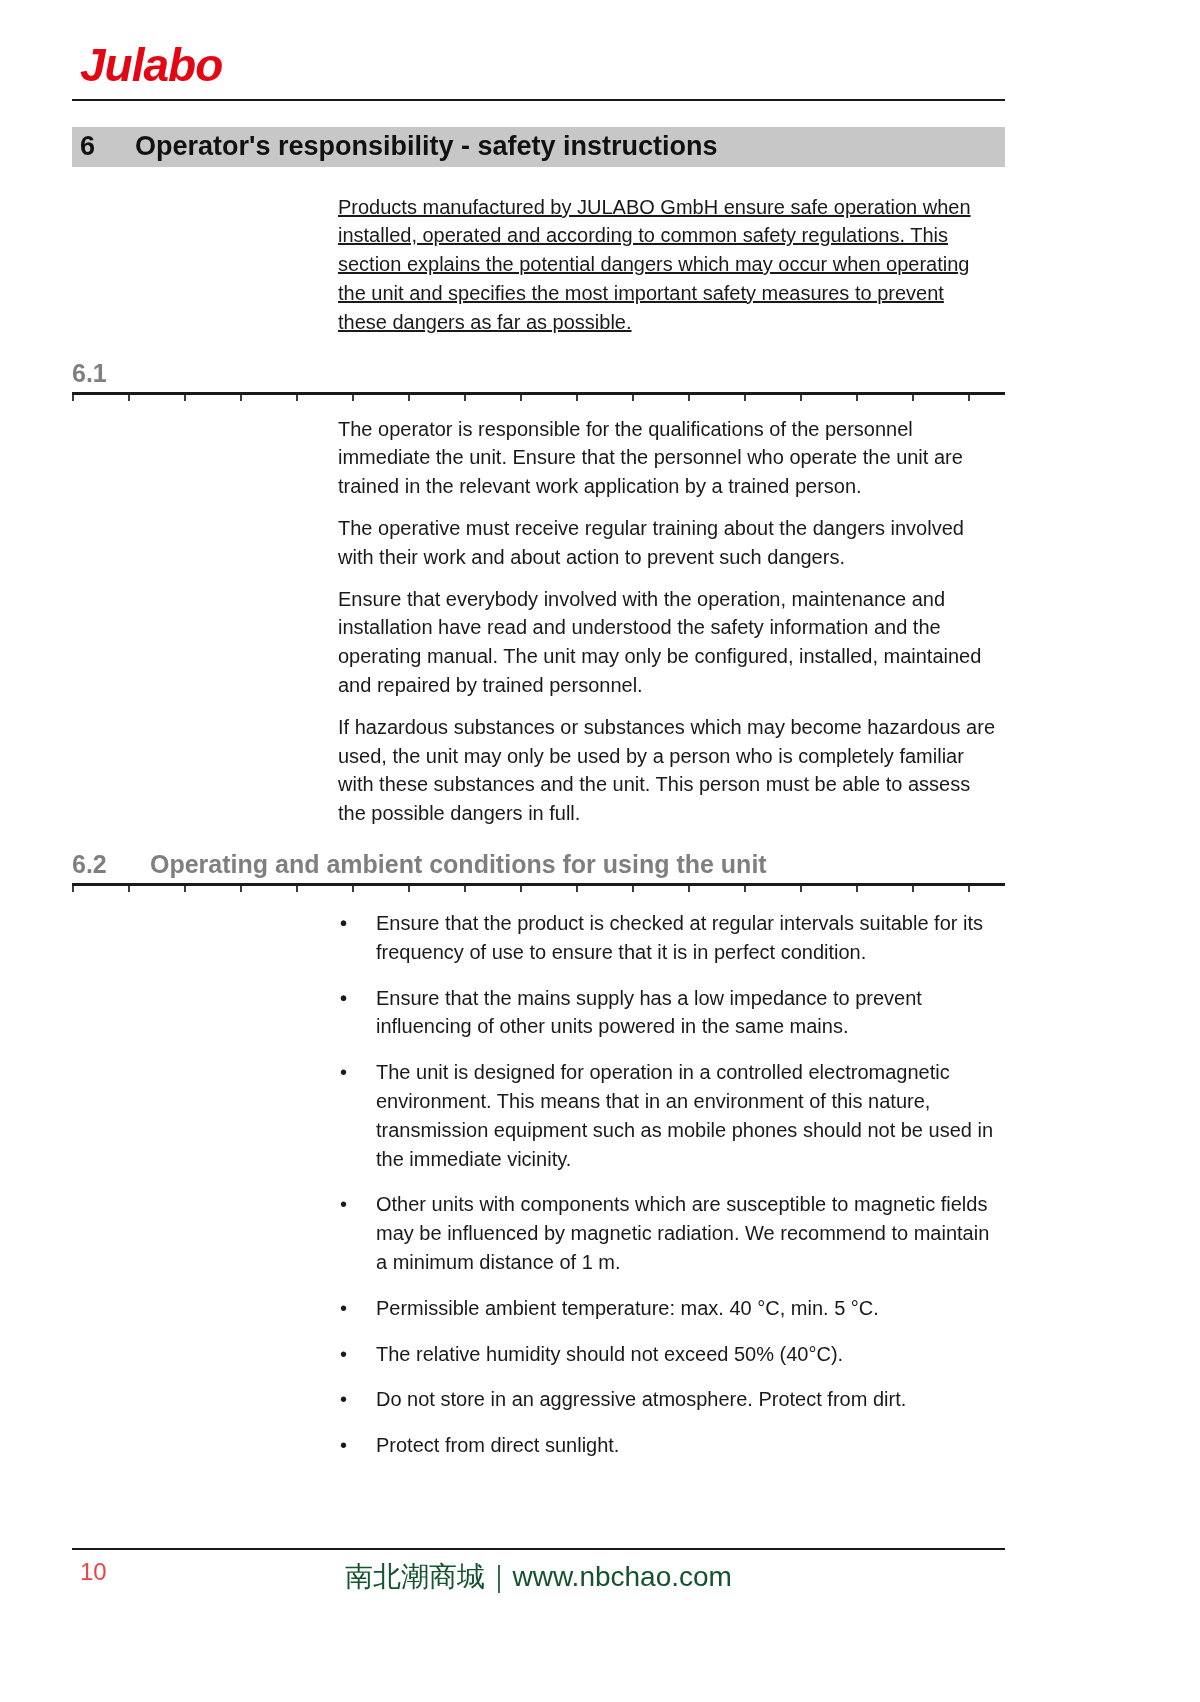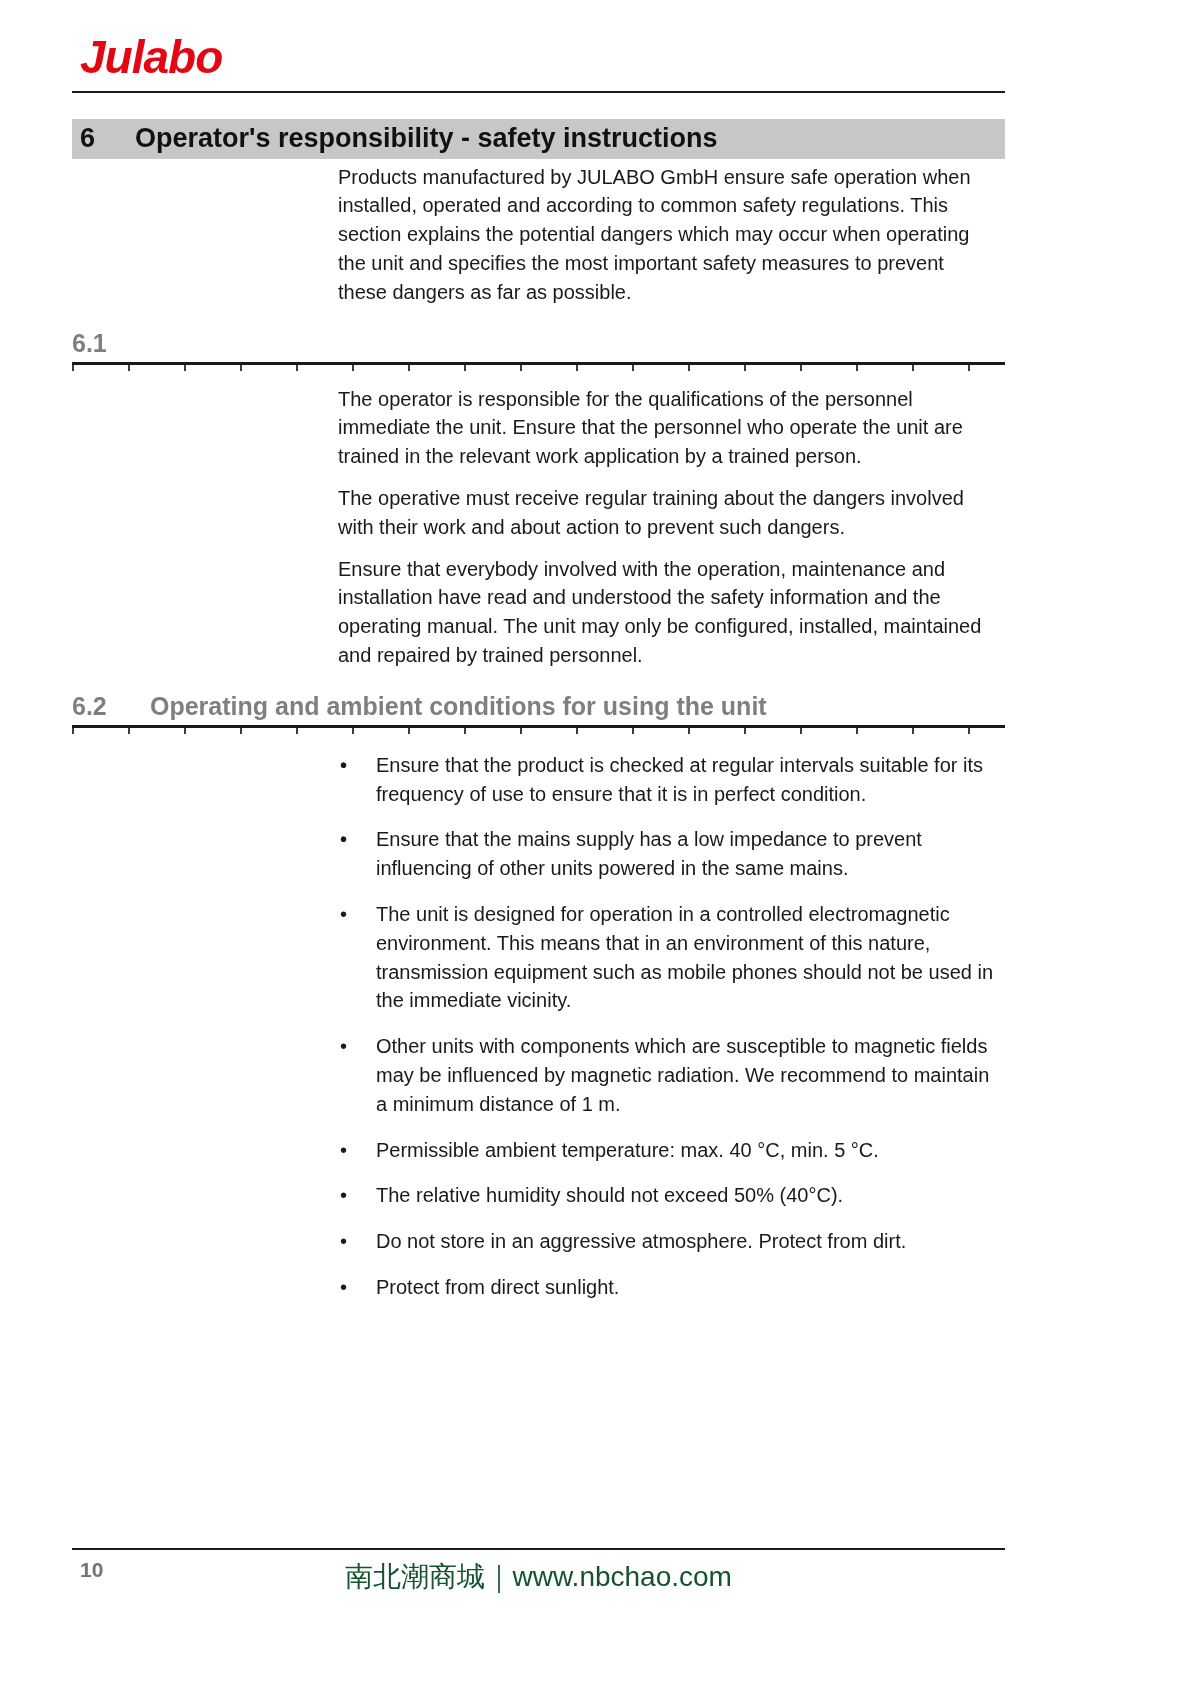--- a/index.html
+++ b/index.html
@@ -17,21 +17,21 @@
     overflow: hidden;
   }
   .content {
     position: absolute;
     left: 72px;
     top: 0;
     width: 933px;
   }
 
   
-  .logo-wrap { padding-top: 32px; }
+  .logo-wrap { padding-top: 40px; }
   .logo {
     color: #e30613;
     font-weight: 800;
     font-style: italic;
     font-size: 46px;
     letter-spacing: -1px;
     line-height: 1.1;
     padding-left: 8px;
   }
   .logo-rule {
@@ -54,21 +54,21 @@
   .chapter-bar .num { width: 63px; padding-left: 8px; }
 
   
   .body-col {
     margin-left: 266px;
     width: 660px;
     font-size: 20px;
     line-height: 1.44;
   }
   .body-col p { margin-bottom: 13px; }
-  .intro { margin-top: 4px; }
+  .intro { margin-top: 26px; text-decoration: underline; }
 
   
   .subhead {
     margin-top: 22px;
     display: flex;
     align-items: center;
     font-weight: bold;
     font-size: 25px;
     color: #7f7f7f;
     padding-bottom: 4px;
@@ -114,23 +114,23 @@
   .footer-rule { height: 2px; background: #1a1a1a; }
   .footer-row {
     position: relative;
     margin-top: 8px;
     height: 32px;
   }
   .page-number {
     position: absolute;
     left: 8px;
     top: 0;
-    font-weight: bold;
-    font-size: 21px;
-    color: #737373;
+    font-weight: normal;
+    font-size: 24px;
+    color: #ef4444;
   }
   .site-credit {
     position: absolute;
     left: 0;
     right: 0;
     text-align: center;
     font-size: 28px;
     color: #14532d;
   }
 </style>
@@ -159,20 +159,21 @@
     </div>
     <div class="tick-rule">
       <div class="bar"></div>
       <div class="ticks"></div>
     </div>
 
     <div class="body-col">
       <p>The operator is responsible for the qualifications of the personnel immediate the unit. Ensure that the personnel who operate the unit are trained in the relevant work application by a trained person.</p>
       <p>The operative must receive regular training about the dangers involved with their work and about action to prevent such dangers.</p>
       <p>Ensure that everybody involved with the operation, maintenance and installation have read and understood the safety information and the operating manual. The unit may only be configured, installed, maintained and repaired by trained personnel.</p>
+      <p>If hazardous substances or substances which may become hazardous are used, the unit may only be used by a person who is completely familiar with these substances and the unit. This person must be able to assess the possible dangers in full.</p>
     </div>
 
     <div class="subhead">
       <span class="num">6.2</span>
       <span>Operating and ambient conditions for using the unit</span>
     </div>
     <div class="tick-rule">
       <div class="bar"></div>
       <div class="ticks"></div>
     </div>

